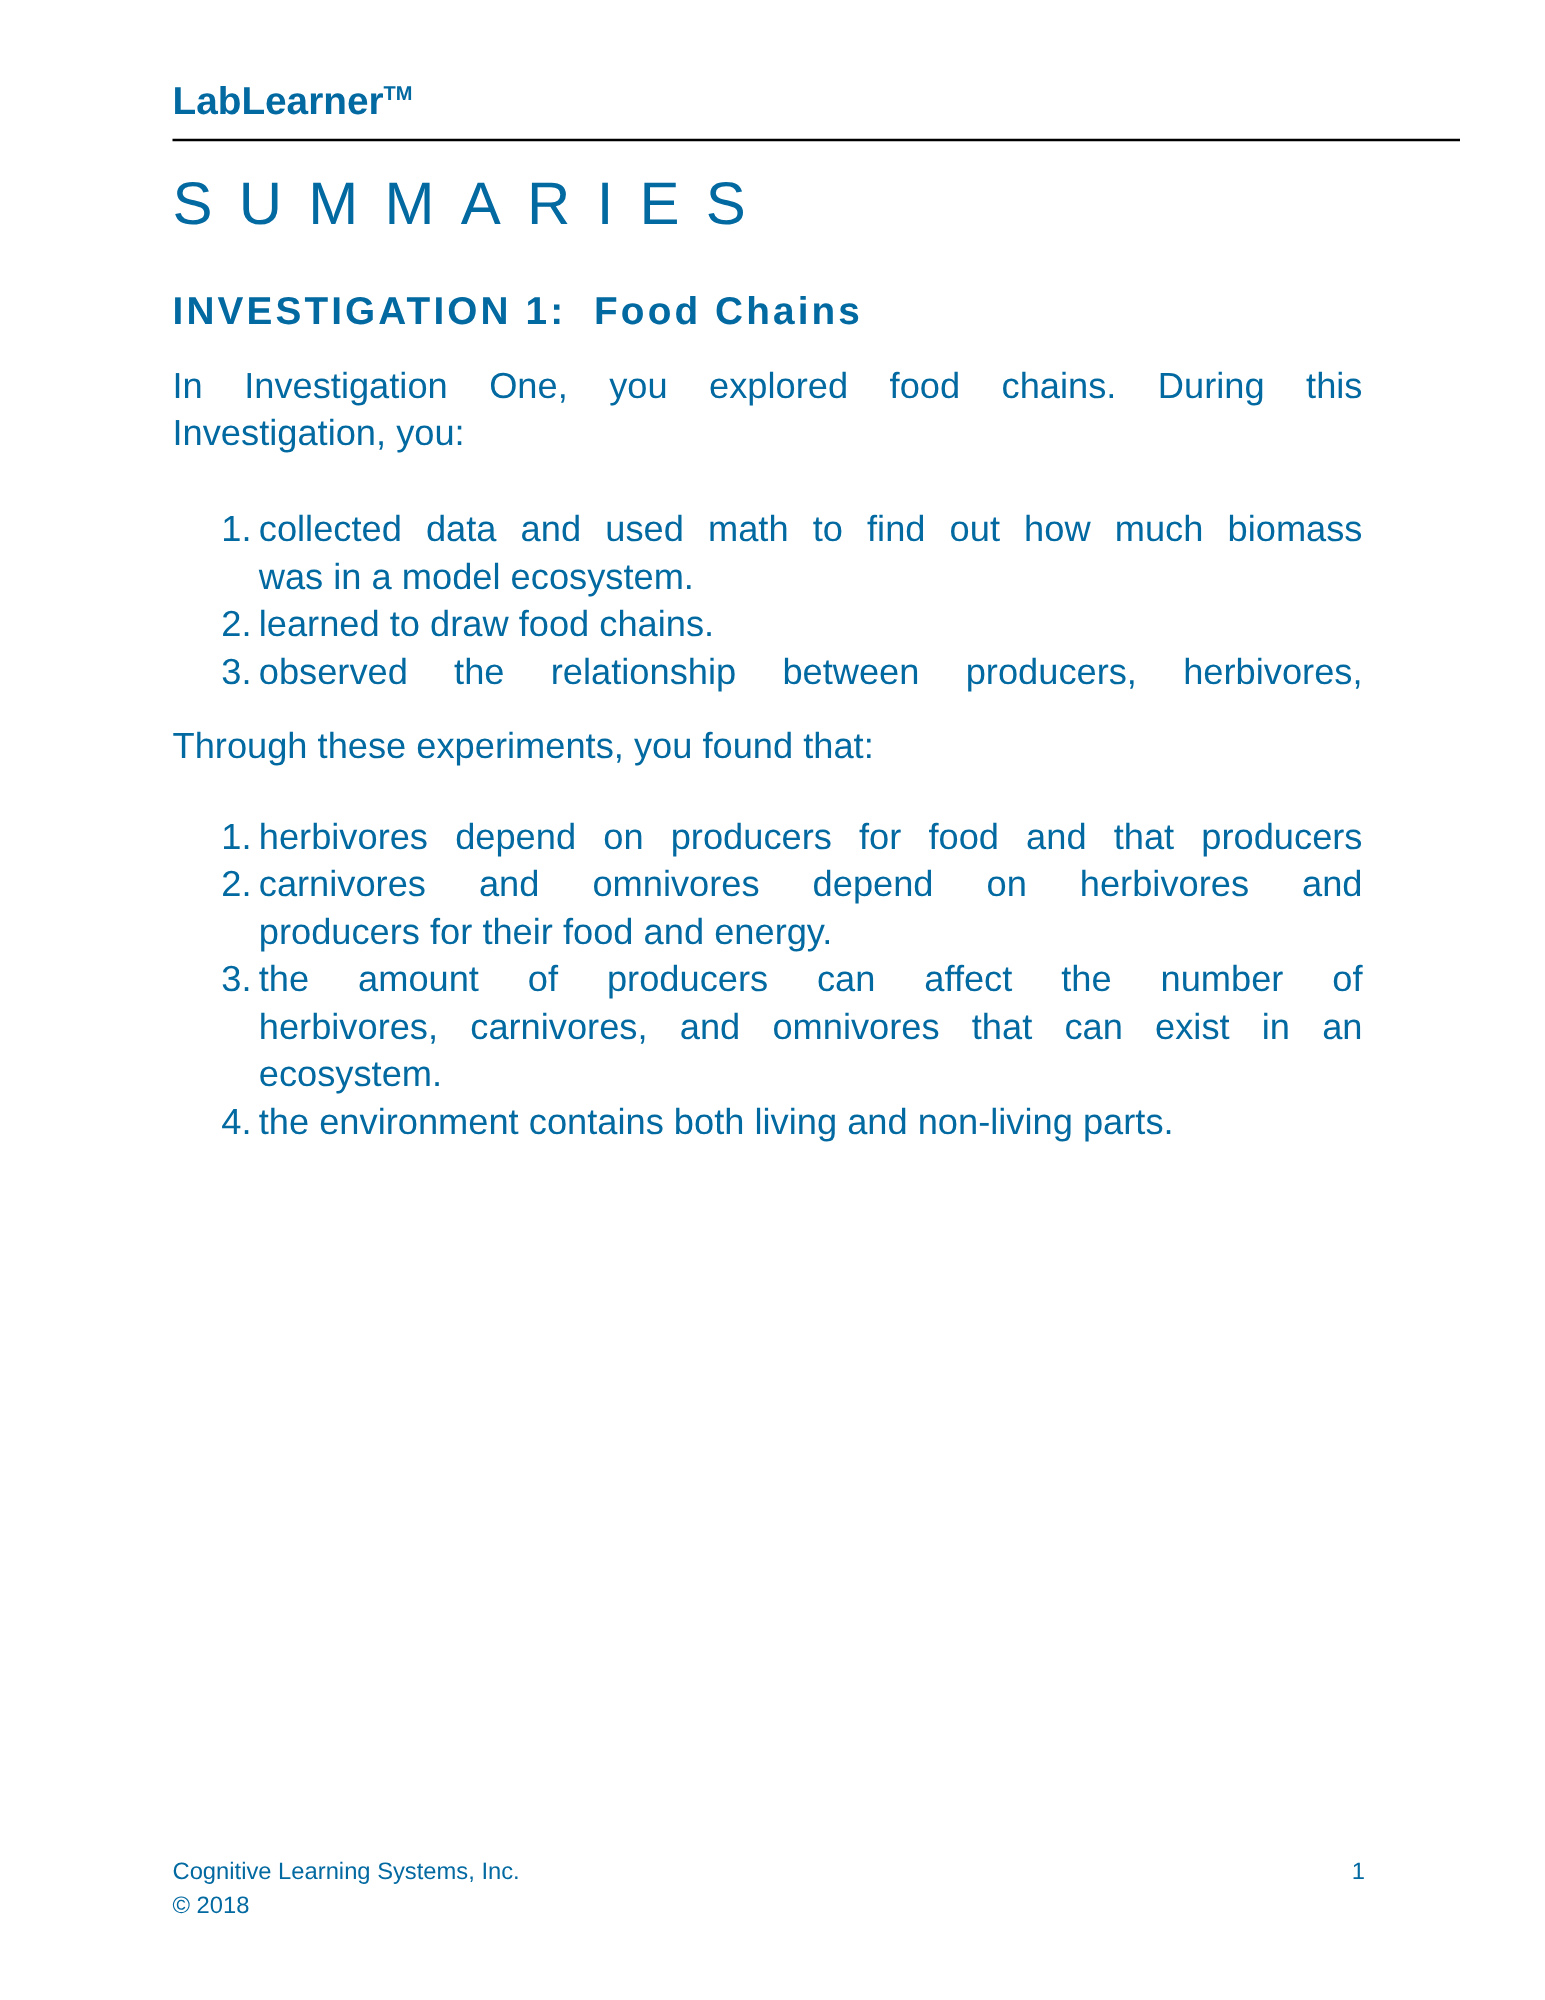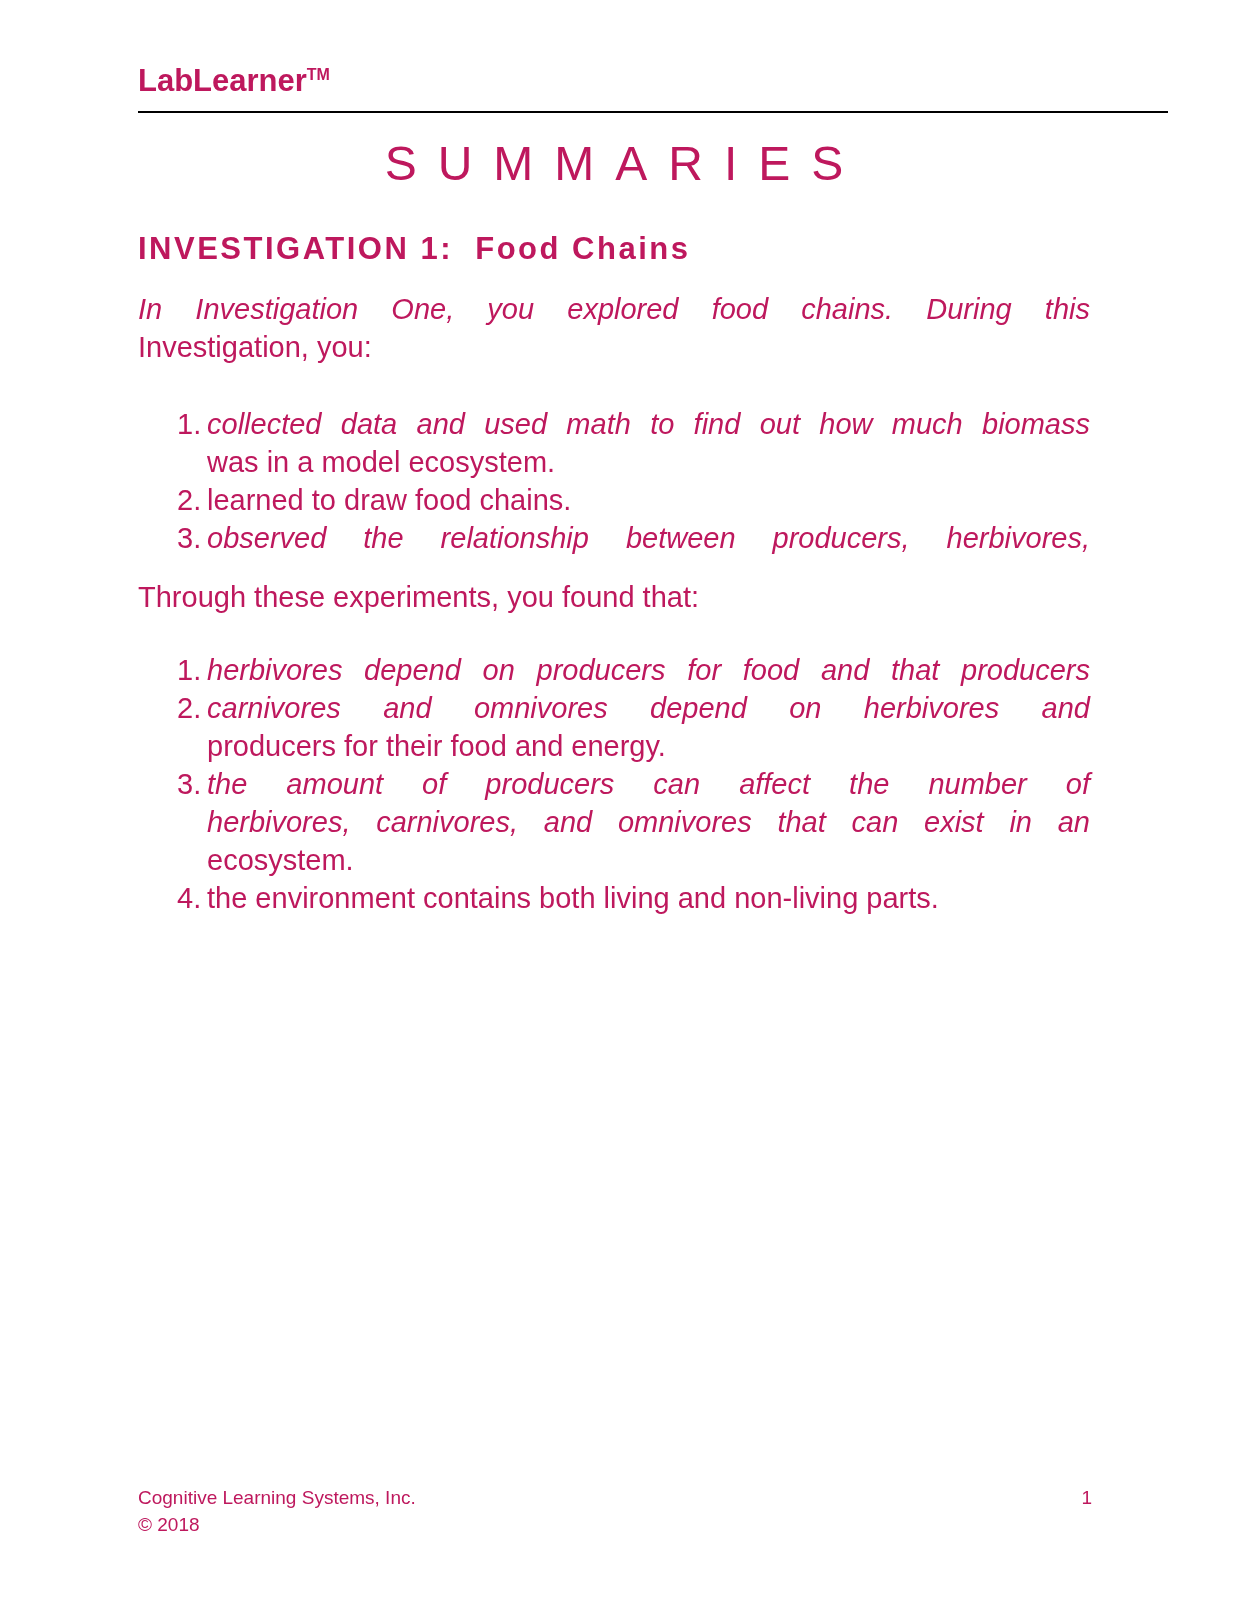--- a/index.html
+++ b/index.html
@@ -6,21 +6,21 @@
     margin: 0;
     padding: 0;
     background: #ffffff;
   }
   .page {
     position: relative;
     width: 1236px;
     height: 1600px;
     background: #ffffff;
     font-family: "Liberation Sans", sans-serif;
-    color: #be185d;
+    color: #0369a1;
     overflow: hidden;
   }
   .abs { position: absolute; }
 
   
   .header-row {
     left: 138px;
     top: 62px;
     width: 952px;
     display: flex;
@@ -43,21 +43,21 @@
     width: 1030px;
     height: 2px;
     background: #000000;
   }
 
   
   .summaries {
     left: 138px;
     top: 136px;
     width: 952px;
-    text-align: center;
+    text-align: left;
     font-size: 48px;
     line-height: 56px;
     font-weight: normal;
     letter-spacing: 21px;
     margin-right: 0;
     padding-right: 0;
     white-space: nowrap;
   }
   .summaries-inner { margin-right: -21px; display: inline-block; }
 
@@ -76,21 +76,20 @@
     line-height: 34px;
     white-space: pre-wrap;
     margin: 4px 0 0 0;
   }
   .intro { margin-top: 24px; }
   .line { line-height: 38px; min-height: 38px; }
   .just {
     text-align: justify;
     text-align-last: justify;
     text-justify: inter-word;
-    font-style: italic;
   }
   .olist { margin-top: 39px; }
   .olist-2 { margin-top: 35px; }
   .list-item { position: relative; padding-left: 69px; }
   .marker {
     position: absolute;
     left: 39px;
     top: 0;
     line-height: 38px;
   }

